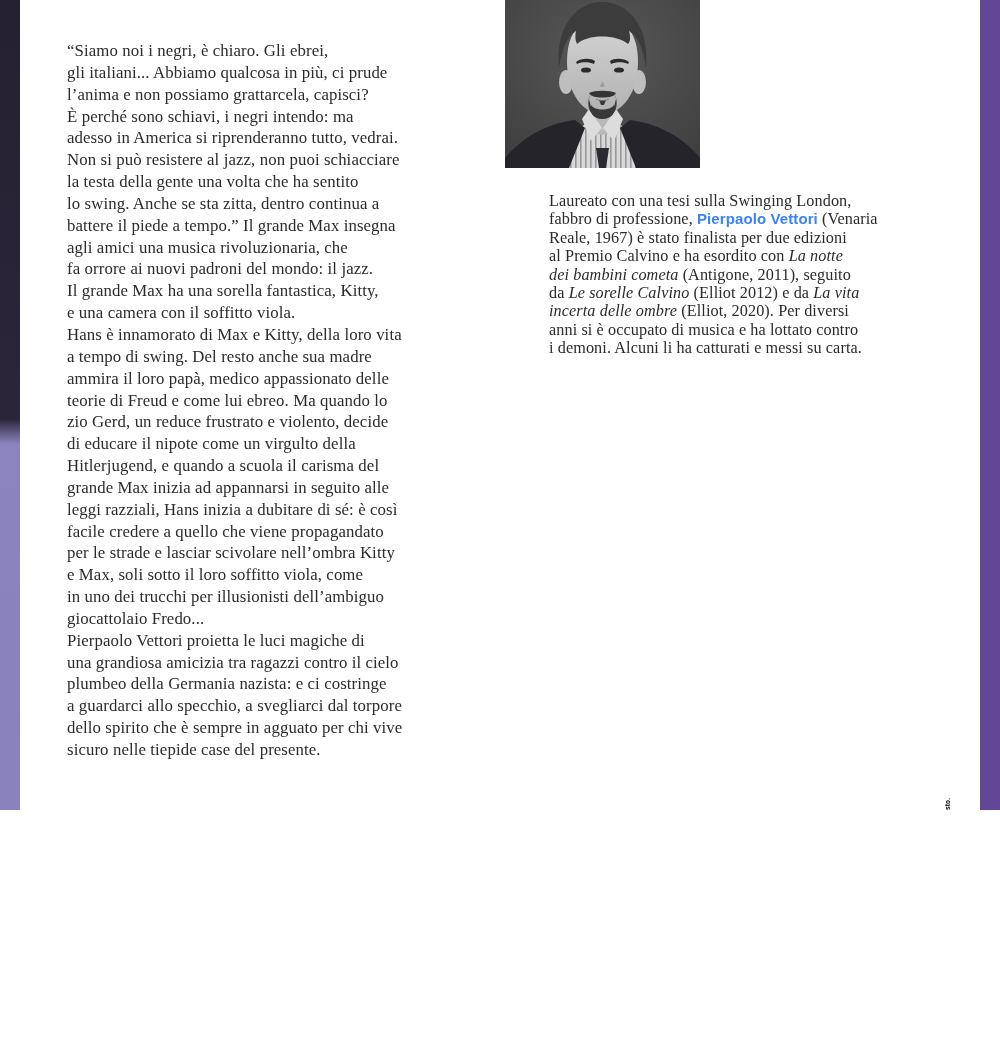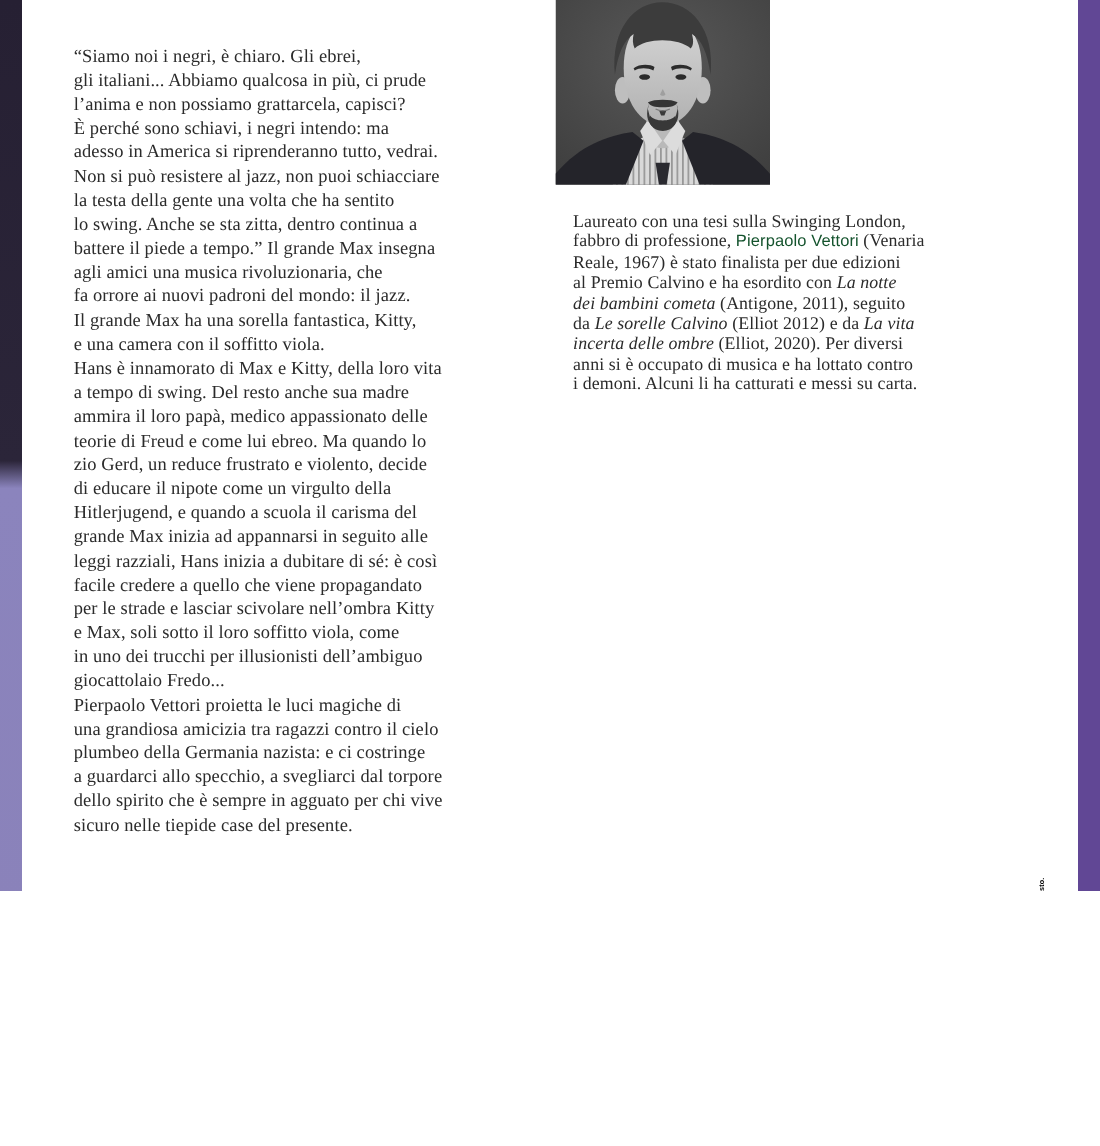--- a/index.html
+++ b/index.html
@@ -48,34 +48,34 @@
     font-size: 16.8px;
     line-height: 21.85px;
     color: #2b2b2b;
     white-space: pre;
     letter-spacing: 0.1px;
   }
 
   
   .bio {
     position: absolute;
-    left: 521px; top: 192px;
+    left: 549px; top: 192px;
     font-size: 16.2px;
     line-height: 18.4px;
     color: #2b2b2b;
     white-space: pre;
     letter-spacing: 0.1px;
   }
   .seg-plain { }
   .seg-italic { font-style: italic; }
   .seg-author {
     font-family: "Liberation Sans", sans-serif;
-    font-weight: normal;
+    font-weight: bold;
     font-size: 15px;
-    color: #14532d;
+    color: #3b82f6;
   }
 
   
   .logo-row {
     position: absolute;
     left: 547px; top: 933px;
     display: flex;
     align-items: center;
     gap: 4px;
   }

